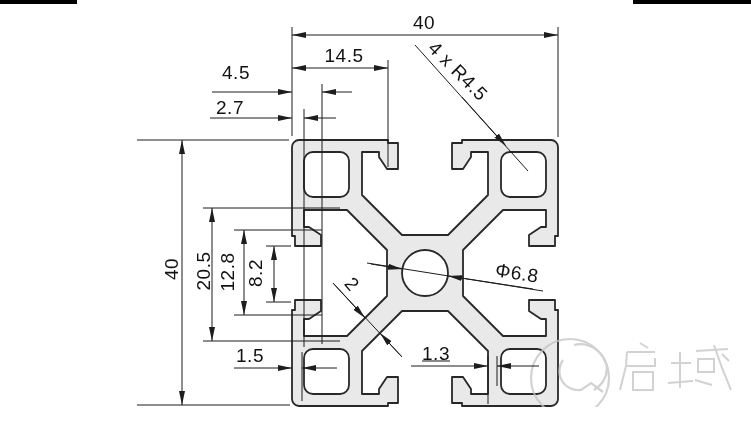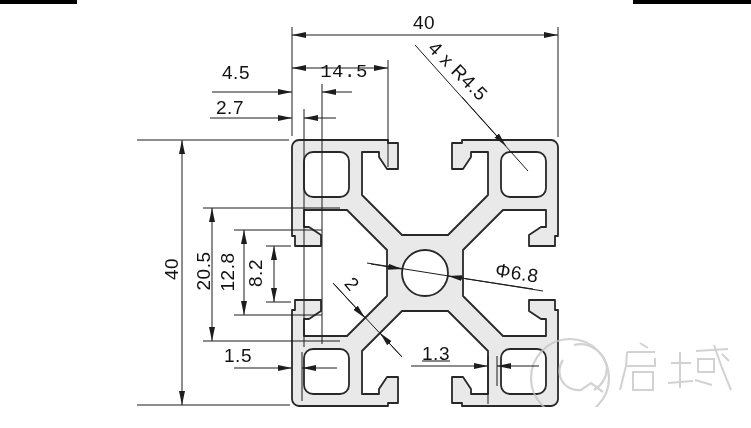--- a/index.html
+++ b/index.html
@@ -152,28 +152,28 @@
         <line x1="533" y1="289" x2="448" y2="276" marker-end="url(#ah)"></line>
       </g>
       <g>
         <line x1="415" y1="45" x2="528" y2="171"></line>
         <line x1="462" y1="97" x2="506" y2="146" marker-end="url(#ah)"></line>
       </g>
     </g>
   </svg>
 
   <div class="dim" style="left:424px;top:22px;">40</div>
-  <div class="dim" style="left:344px;top:72px;font-family:Liberation Mono, monospace;">14.5</div>
+  <div class="dim" style="left:344px;top:55px;">14.5</div>
   <div class="dim" style="left:236px;top:72px;">4.5</div>
   <div class="dim" style="left:230px;top:107px;">2.7</div>
   <div class="dim r45" style="left:458px;top:71px;">4 x R4.5</div>
   <div class="dim rm90" style="left:171px;top:269px;">40</div>
   <div class="dim rm90" style="left:203px;top:271px;">20.5</div>
   <div class="dim rm90" style="left:227px;top:272px;">12.8</div>
   <div class="dim rm90" style="left:255px;top:273px;">8.2</div>
-  <div class="dim" style="left:238px;top:355px;text-align:right;">1.5</div>
+  <div class="dim" style="left:250px;top:355px;text-align:right;">1.5</div>
   <div class="dim" style="left:436px;top:353px;text-decoration:underline;">1.3</div>
   <div class="dim r50" style="left:352px;top:284px;">2</div>
   <div class="dim r9" style="left:517px;top:273px;">Φ6.8</div>
 
   <div id="wm-text">启域</div>
 
 </div>
 
 </body></html>

